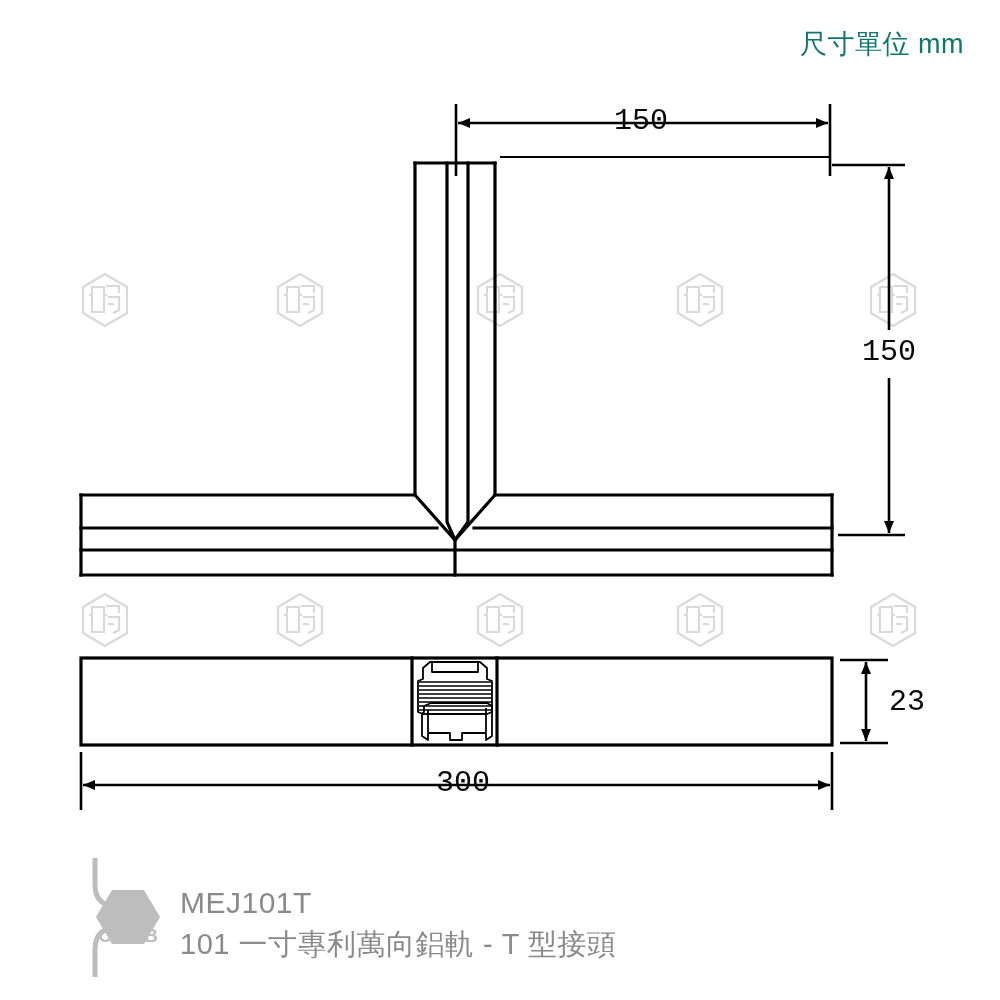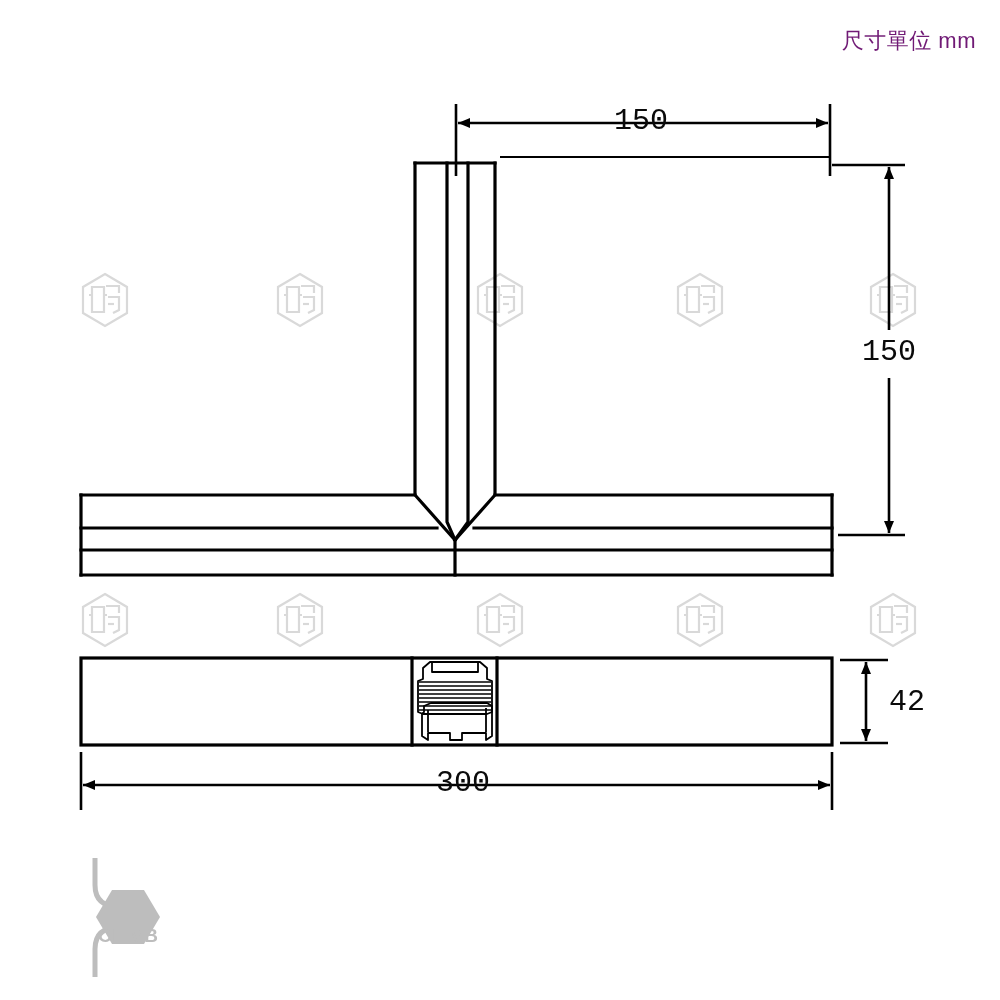--- a/index.html
+++ b/index.html
@@ -17,24 +17,24 @@
   }
   #drawing-svg {
     position: absolute;
     left: 0;
     top: 0;
     width: 1000px;
     height: 1000px;
   }
   .unit-note {
     position: absolute;
-    right: 24px;
+    right: 36px;
     top: 26px;
-    font-size: 22px;
-    color: #701a75;
+    font-size: 27px;
+    color: #0f766e;
     letter-spacing: 0.5px;
     white-space: nowrap;
   }
   .dim-label {
     position: absolute;
     font-size: 30px;
     color: #0a0a0a;
     font-family: Liberation Mono, monospace;
     white-space: nowrap;
   }
@@ -208,31 +208,35 @@
       <path d="M832,752 L832,810" stroke-width="2.6"></path>
       <path d="M83,785 L830,785" stroke-width="2.6" marker-start="url(#arrow-left)" marker-end="url(#arrow-right)"></path>
     </g>
 
   </svg>
 
   <div class="dim-label" id="dim-top-label">150</div>
 
   <div class="dim-label" id="dim-right-label">150</div>
 
-  <div class="dim-label" id="dim-height-label">42</div>
+  <div class="dim-label" id="dim-height-label">23</div>
 
   <div class="dim-label" id="dim-bottom-label">300</div>
 
   <div id="title-block">
 
     <svg id="brand-logo" viewBox="0 0 130 125">
       <g fill="none" stroke="#bdbdbd" stroke-width="5">
         <path d="M35,3 L35,30 Q35,52 60,52 L92,52"></path>
         <path d="M92,72 L60,72 Q35,72 35,94 L35,122"></path>
       </g>
       <path d="M36,62 L52,35 L84,35 L100,62 L84,89 L52,89 Z" fill="#bdbdbd"></path>
       <text x="68" y="87" text-anchor="middle" font-size="19" font-weight="bold" font-family="Liberation Sans, sans-serif" fill="#bdbdbd">CLIMB</text>
     </svg>
 
+    <div id="title-text">
+      <div id="part-code">MEJ101T</div>
+      <div id="part-name">101 一寸專利萬向鋁軌 - T 型接頭</div>
+    </div>
 
   </div>
 
 </div>
 
 </body></html>

